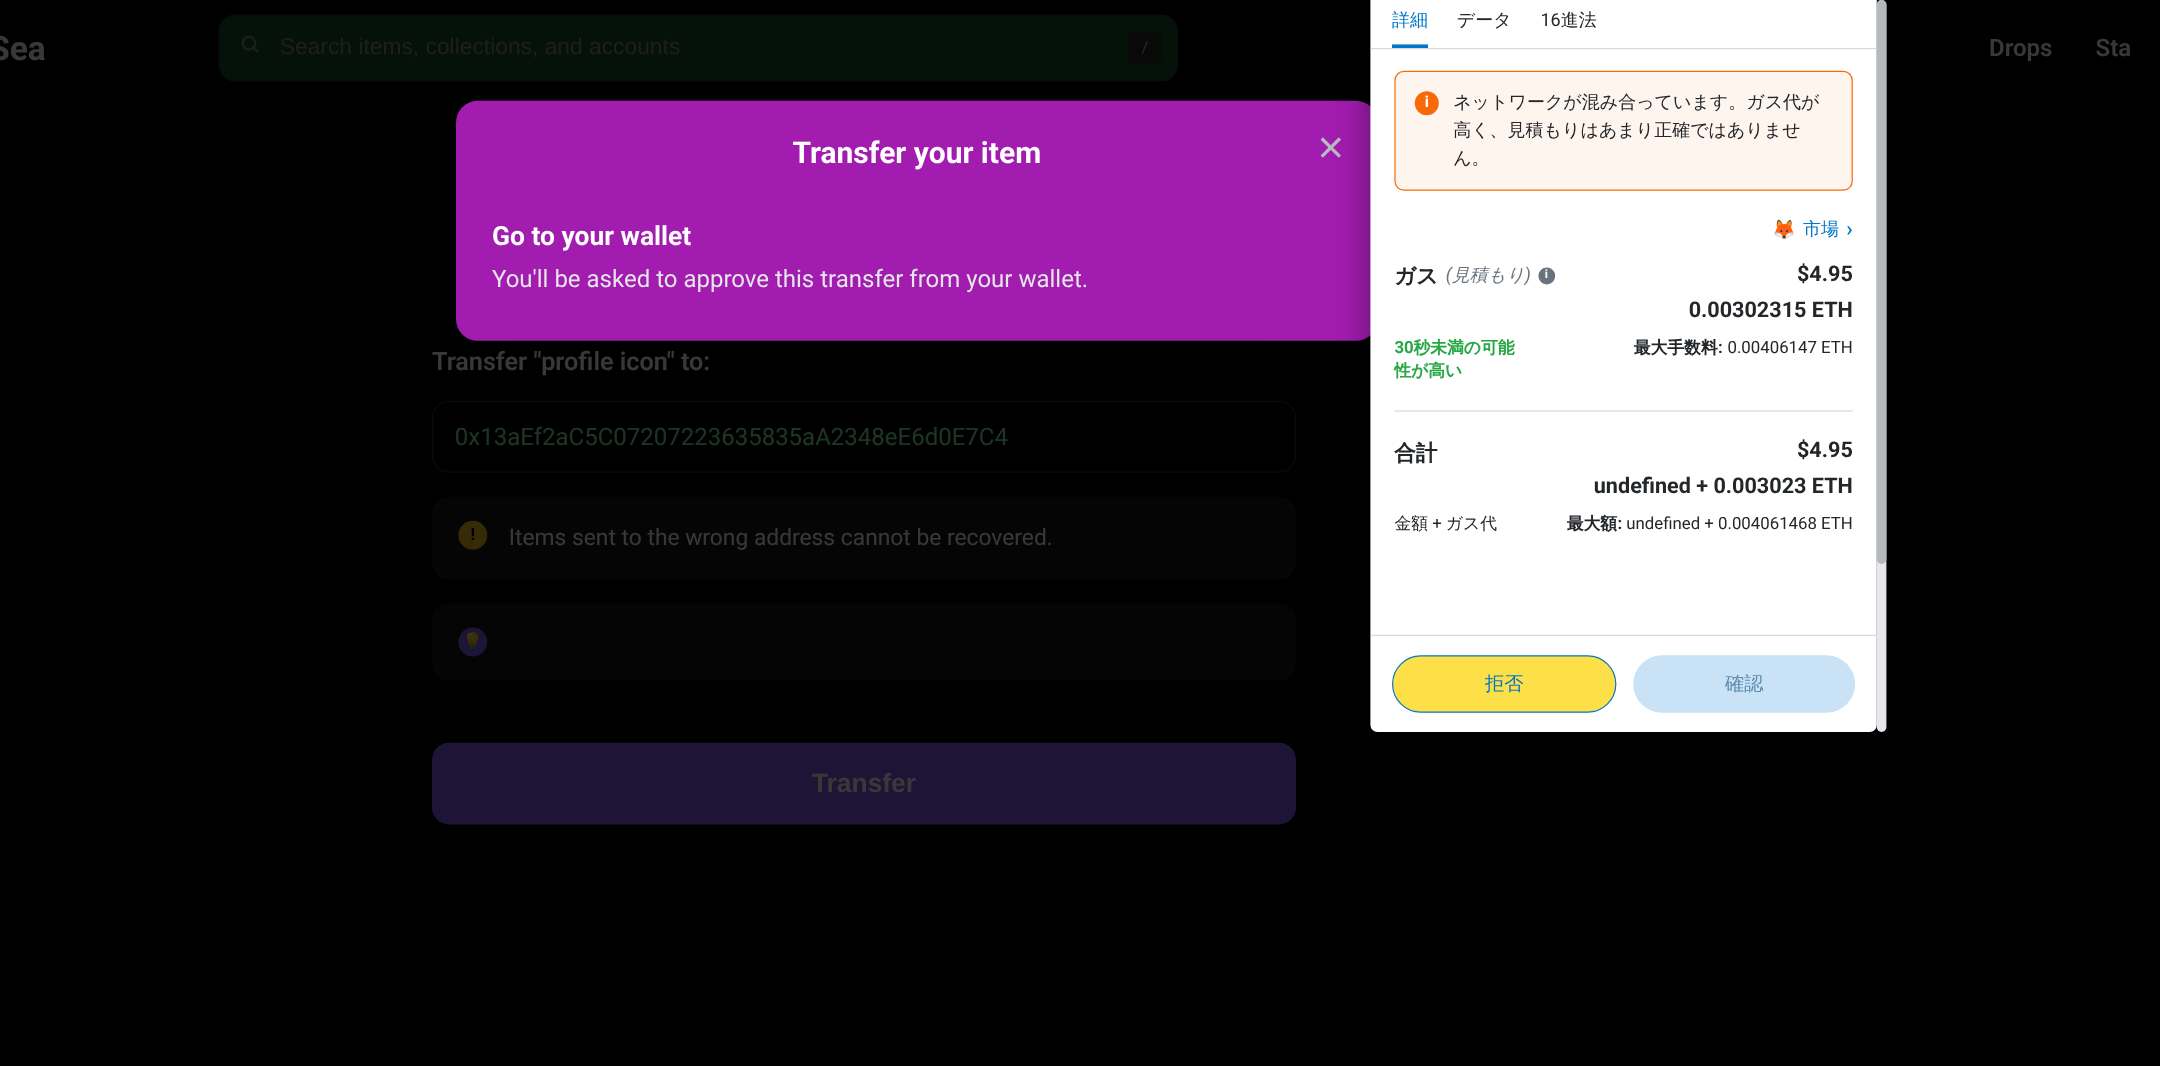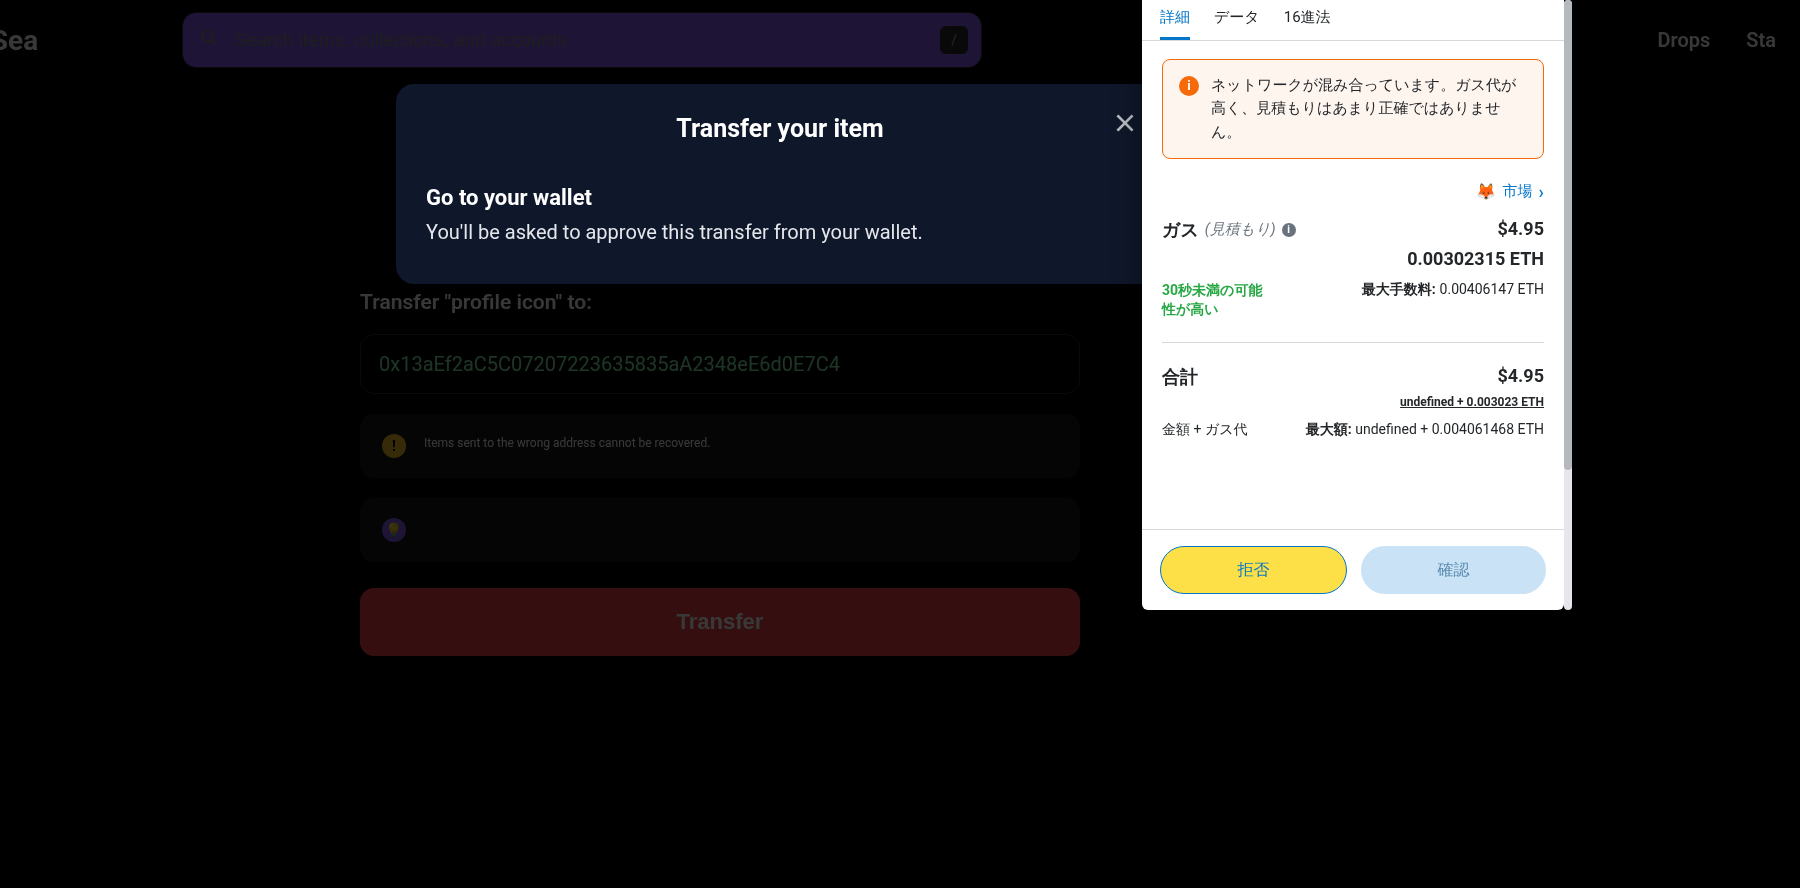--- a/index.html
+++ b/index.html
@@ -31,21 +31,21 @@
     white-space: nowrap;
   }
   .search-wrap {
     position: relative;
     width: 800px;
     margin-left: 120px;
   }
   .search-input {
     width: 100%;
     height: 56px;
-    background: #8b5cf6;
+    background: #14532d;
     border: 1px solid #2e3136;
     border-radius: 14px;
     padding: 0 56px 0 50px;
     font-size: 19px;
     color: #fff;
   }
   .search-input::placeholder { color: #888; }
   .search-icon {
     position: absolute;
     left: 18px; top: 50%;
@@ -119,50 +119,50 @@
     align-items: center;
     justify-content: center;
     font-size: 14px;
     font-weight: 700;
     flex-shrink: 0;
   }
   .warn-icon { background: #fbbf24; color: #000; }
   .tip-icon { background: #8b5cf6; color: #fff; }
   .info-text {
     color: #fff;
-    font-size: 12px;
+    font-size: 19px;
     line-height: 1.5;
   }
   .info-link { color: #3b82f6; }
   .transfer-btn {
     width: 100%;
     height: 68px;
-    background: #ef4444;
+    background: #8b5cf6;
     border: none;
     border-radius: 14px;
     color: #fff;
     font-size: 22px;
     font-weight: 600;
-    margin-top: 6px;
+    margin-top: 32px;
   }
 
   
   .dark-overlay {
     position: absolute;
     inset: 0;
     background: rgba(0,0,0,0.78);
   }
 
   
   .modal {
     position: absolute;
     top: 84px;
-    left: 396px;
+    left: 380px;
     width: 768px;
-    background: #0f172a;
+    background: #a21caf;
     border-radius: 18px;
     padding: 30px 30px 40px 30px;
     color: #fff;
   }
   .modal-title {
     text-align: center;
     font-size: 25px;
     font-weight: 700;
     margin-bottom: 42px;
   }
@@ -272,21 +272,21 @@
   }
   .mm-usd { font-size: 18px; font-weight: 700; text-align:right; }
   .mm-eth { font-size: 18px; font-weight: 700; text-align:right; margin-top:6px; }
   .mm-green { color: #28a745; font-size: 14px; font-weight:700; max-width:110px; line-height:1.4; }
   .mm-maxfee { font-size: 14px; color:#24272a; text-align:right; }
   .mm-maxfee .lbl { font-weight:700; margin-right:4px; }
   .mm-divider { height:1px; background:#d6d9dc; margin: 22px 0; }
   .mm-total-left { font-size: 18px; font-weight:700; }
   .mm-total-right { text-align:right; }
   .mm-total-usd { font-size:18px; font-weight:700; }
-  .mm-total-eth { font-size:12px; font-weight:700; margin-top:6px;text-decoration:underline; }
+  .mm-total-eth { font-size:18px; font-weight:700; margin-top:6px; }
   .mm-subrow { display:flex; justify-content:space-between; font-size:14px; margin-top:12px; }
   .mm-subrow .r .lbl { font-weight:700; }
   .mm-footer {
     border-top: 1px solid #d6d9dc;
     padding: 16px 18px;
     display: flex;
     gap: 14px;
   }
   .mm-btn {
     flex: 1;

